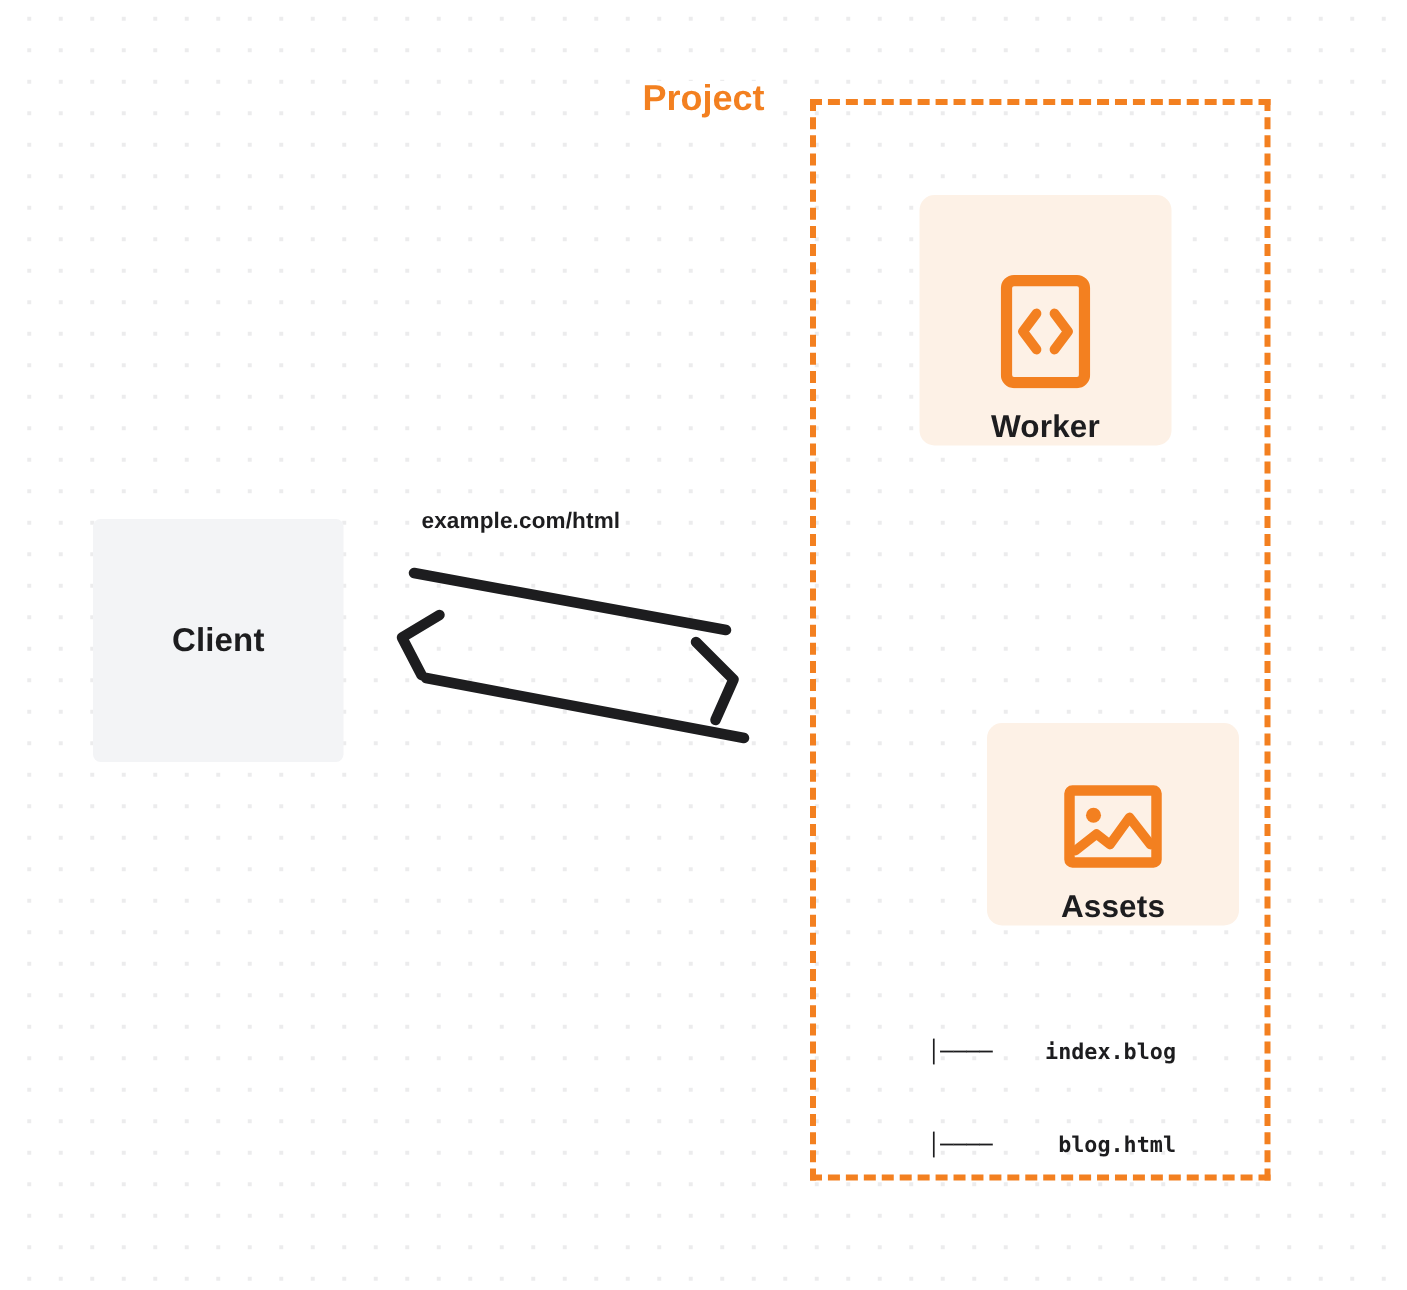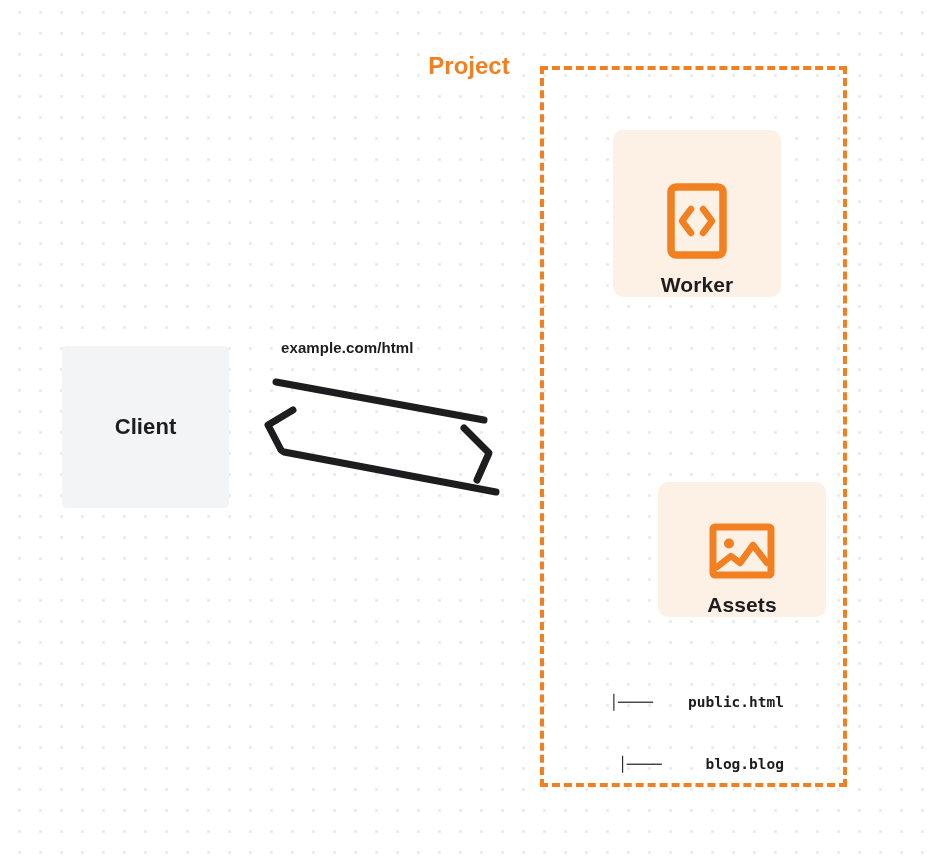--- a/index.html
+++ b/index.html
@@ -169,22 +169,22 @@
       <svg width="66" height="56" viewBox="0 0 66 56" xmlns="http://www.w3.org/2000/svg">
         <rect x="4" y="4" width="58" height="48" rx="2" ry="2" fill="none" stroke="#f38020" stroke-width="7"></rect>
         <circle cx="20" cy="20.5" r="5" fill="#f38020"></circle>
         <path d="M8 44 L22 33 L31 40 L44 22 L58 40" fill="none" stroke="#f38020" stroke-width="6.5" stroke-linecap="round" stroke-linejoin="round"></path>
       </svg>
     </span>
     <span class="service-label">Assets</span>
   </div>
 
   <div id="asset-tree">
-    <span class="tree-row">│────    public.html</span>
-    <span class="tree-row">│────     blog.blog</span>
+    <span class="tree-row">│────    index.blog</span>
+    <span class="tree-row">│────     blog.html</span>
     
   </div>
 
   <svg id="connection-layer" viewBox="0 0 938 860" xmlns="http://www.w3.org/2000/svg">
 
     <g>
       <line x1="484" y1="420" x2="272" y2="424" stroke="#1d1d1f" stroke-width="7" stroke-linecap="round" transform="rotate(0)" style="display:none"></line>
       <path d="M276 382 L484 420" fill="none" stroke="#1d1d1f" stroke-width="7" stroke-linecap="round"></path>
       <path d="M268 425 L276 382" fill="none" stroke="#1d1d1f" stroke-width="7" stroke-linecap="round" style="display:none"></path>
       <path d="M490 424 L268 425" fill="none" stroke="#1d1d1f" stroke-width="7" stroke-linecap="round" style="display:none"></path>

